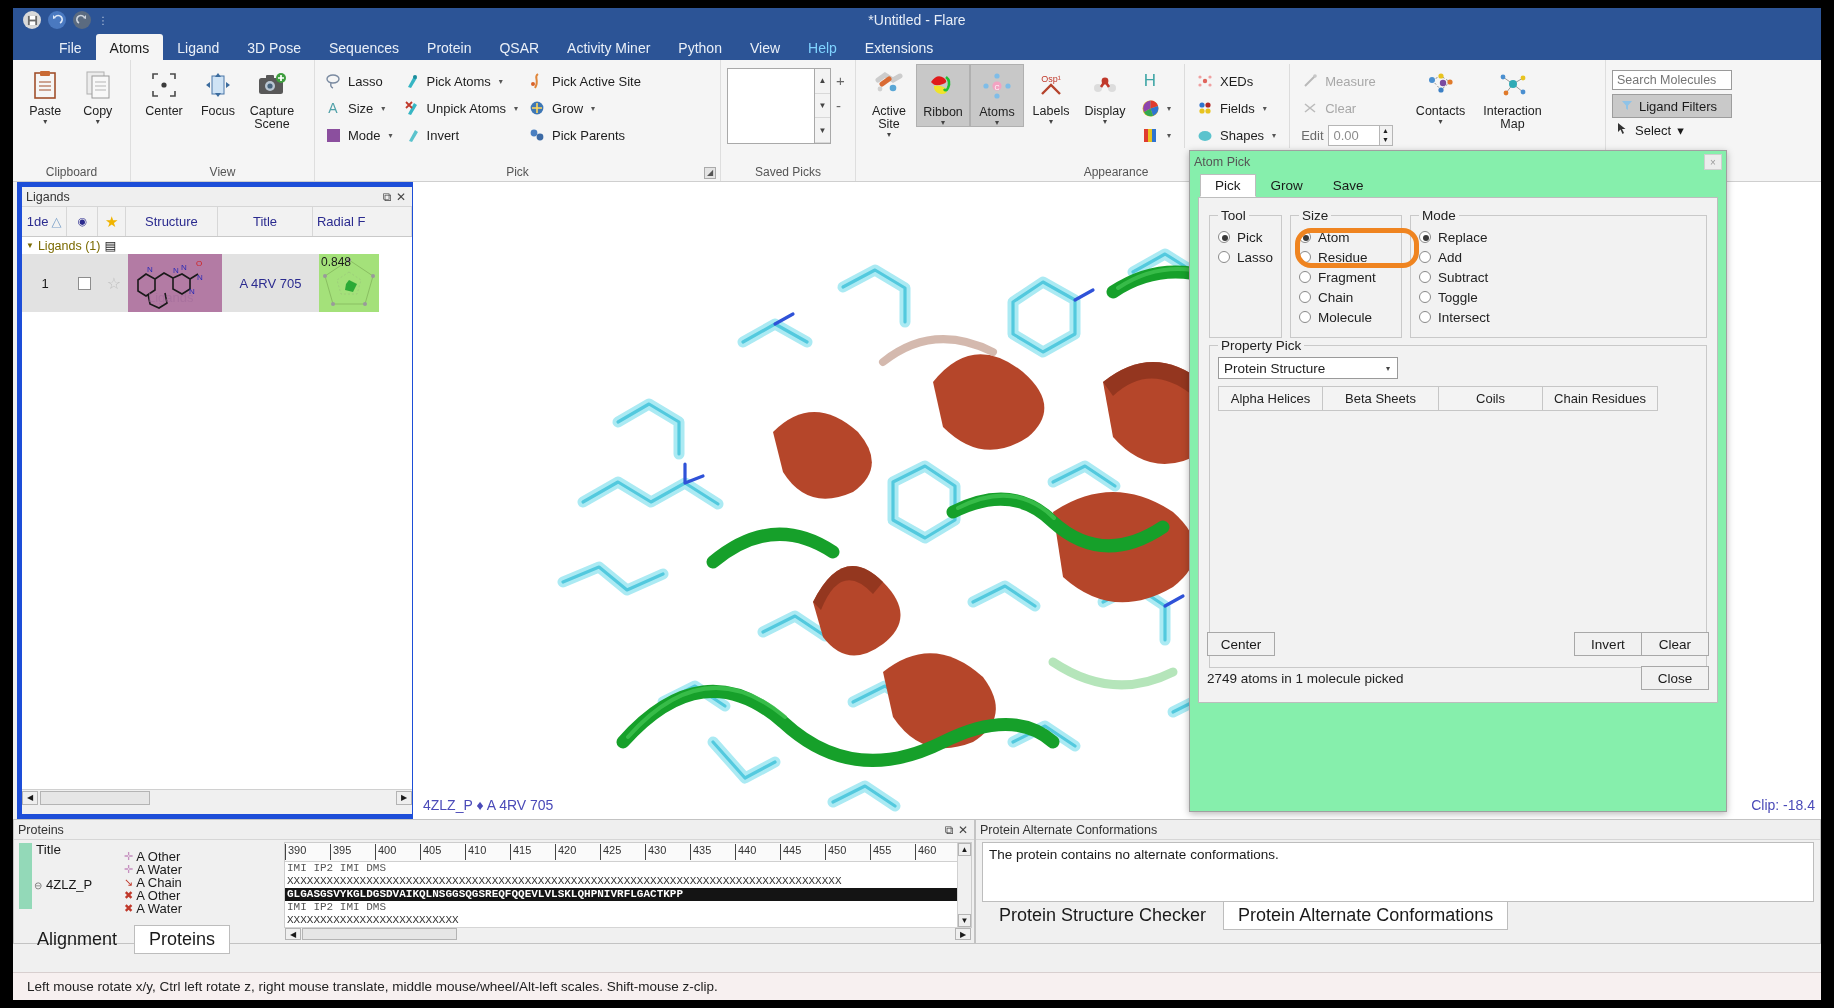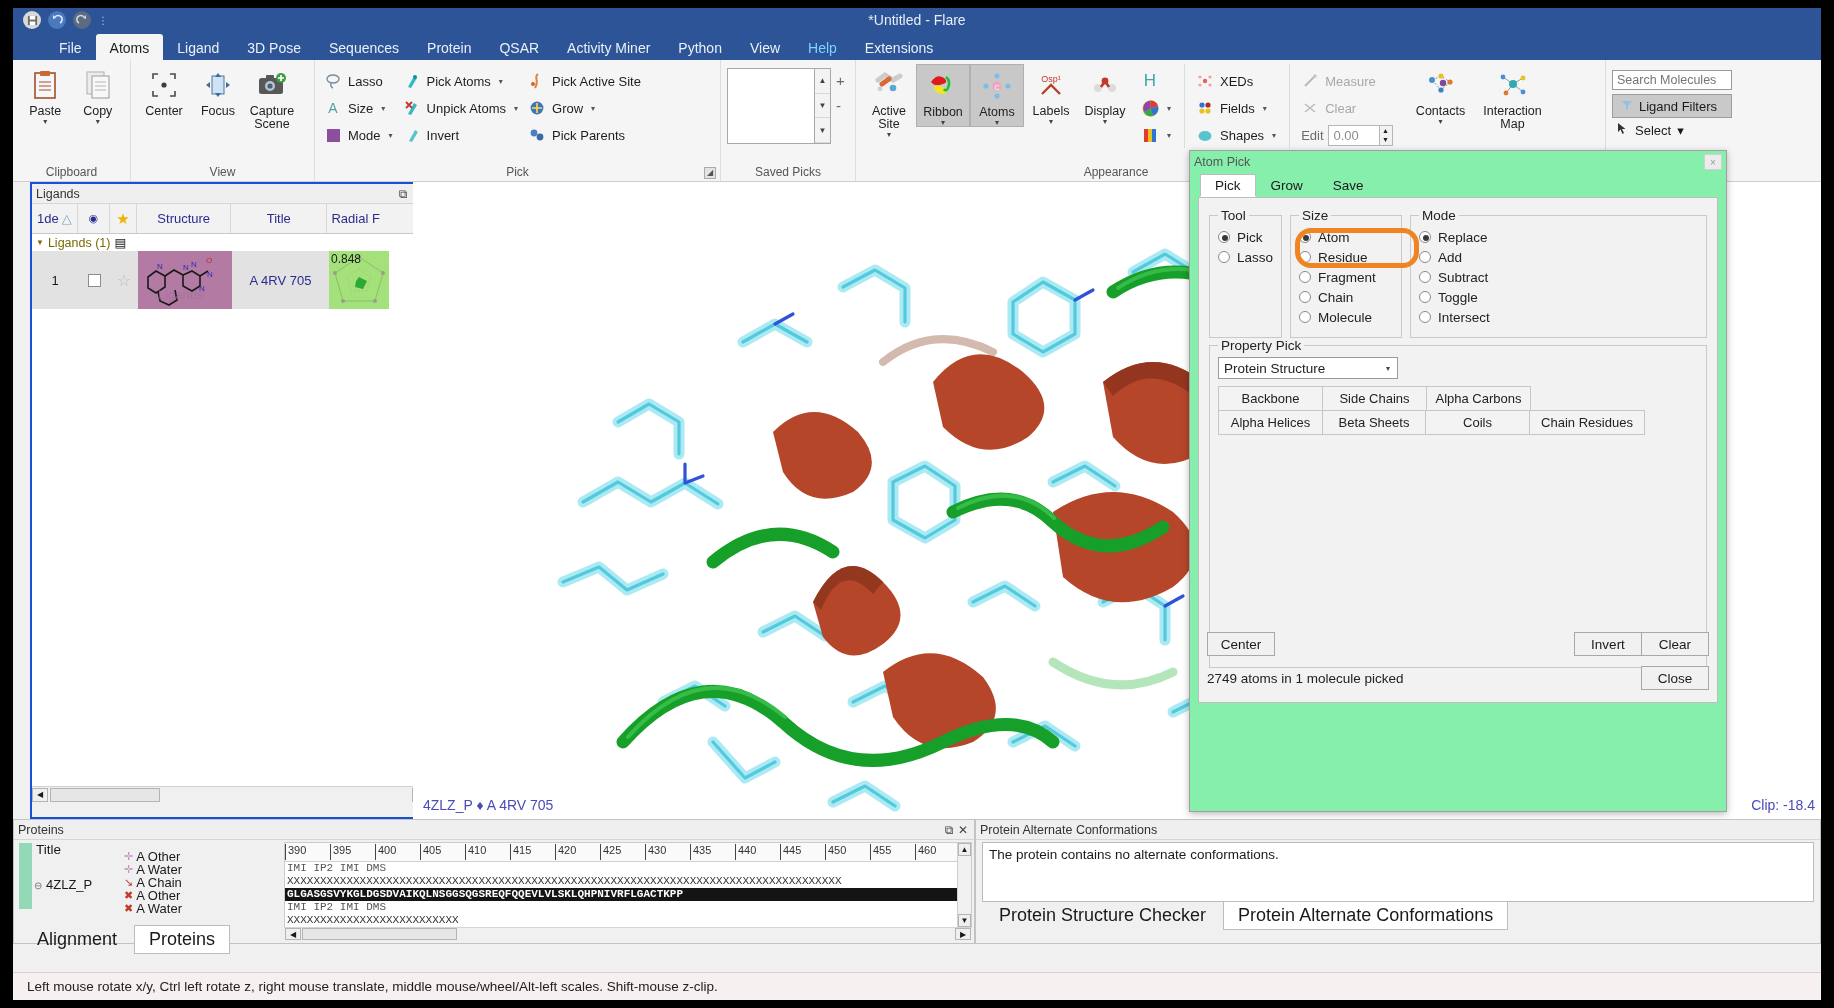--- a/index.html
+++ b/index.html
@@ -47,21 +47,21 @@
   .spin { width:16px; height:76px; border:1px solid #a9a9a9; border-left:none; background:#f3f3f3; margin-top:4px;
           display:flex; flex-direction:column; }
   .spin div { flex:1; display:flex; align-items:center; justify-content:center; font-size:8px; color:#444; border-bottom:1px solid #d8d8d8;}
   .pm { display:flex; flex-direction:column; justify-content:space-around; margin-top:4px; height:50px; padding-left:5px; font-size:15px; color:#666;}
 
   .searchbox { width:120px; height:20px; border:1px solid #9a9a9a; background:#fff; font-size:12.5px; color:#8c8c8c; padding:2px 4px; }
   .filterbtn { width:120px; height:24px; background:#c9c9c9; border:1px solid #9d9d9d; display:flex; align-items:center; gap:6px; padding-left:8px; font-size:13px; margin-top:4px;}
   .selbtn { display:flex; align-items:center; gap:6px; font-size:13px; margin-top:4px; padding-left:4px;}
 
   
-  .ligpanel { position:absolute; left:17px; top:174px; width:400px; height:637px; background:#f0f0f0; border:2px solid #1d4ed8;}
+  .ligpanel { position:absolute; left:4px; top:174px; width:400px; height:637px; background:#f0f0f0; border:5px solid #1d4ed8;}
   .panelhdr { height:20px; background:#efefef; border-bottom:1px solid #d6d6d6; display:flex; align-items:center; padding:0 4px; font-size:12.5px; color:#333;}
   .panelhdr .ttl { flex:1; }
   .panelhdr .pb { width:14px; text-align:center; color:#444; font-size:12px; cursor:default;}
   .tblhdr { display:flex; height:30px; background:#f2f2f2; border-bottom:1px solid #c9c9c9; font-size:13px; color:#2b2b8f;}
   .th { display:flex; align-items:center; justify-content:center; border-right:1px solid #d7d7d7; }
   .grid { background:#fff; height:552px; position:relative; }
   .grouprow { height:17px; display:flex; align-items:center; font-size:12.5px; color:#7a6a00; gap:4px; padding-left:4px;}
   .ligrow { display:flex; height:58px; }
   .cellnum { width:46px; background:#e2e2e2; display:flex; align-items:center; justify-content:center; font-size:13px;}
   .cellchk { width:32px; background:#e2e2e2; display:flex; align-items:center; justify-content:center;}
@@ -831,27 +831,22 @@
       </div>
 
       <fieldset class="gb propgrp" style="height:330px">
         <legend>Property Pick</legend>
         <div class="combo">
           <span class="cv">Protein Structure</span>
           <span class="ca">▾</span>
         </div>
         <div class="btab">
           <div class="brow">
-            <div class="bcell" style="width:105px">Backbone</div>
-            <div class="bcell" style="width:105px">Side Chains</div>
-            <div class="bcell" style="width:105px">Alpha Carbons</div>
-          </div>
-          <div class="brow">
             <div class="bcell" style="width:105px">Alpha Helices</div>
-            <div class="bcell" style="width:104px">Beta Sheets</div>
+            <div class="bcell" style="width:117px">Beta Sheets</div>
             <div class="bcell" style="width:105px">Coils</div>
             <div class="bcell" style="width:116px">Chain Residues</div>
           </div>
         </div>
         <div class="hl" style="left:96px; top:30px; width:124px; height:40px;"></div>
       </fieldset>
 
       <div class="dfoot">
         <div style="display:flex; align-items:center; justify-content:space-between">
           <div class="dbtn">Center</div>

